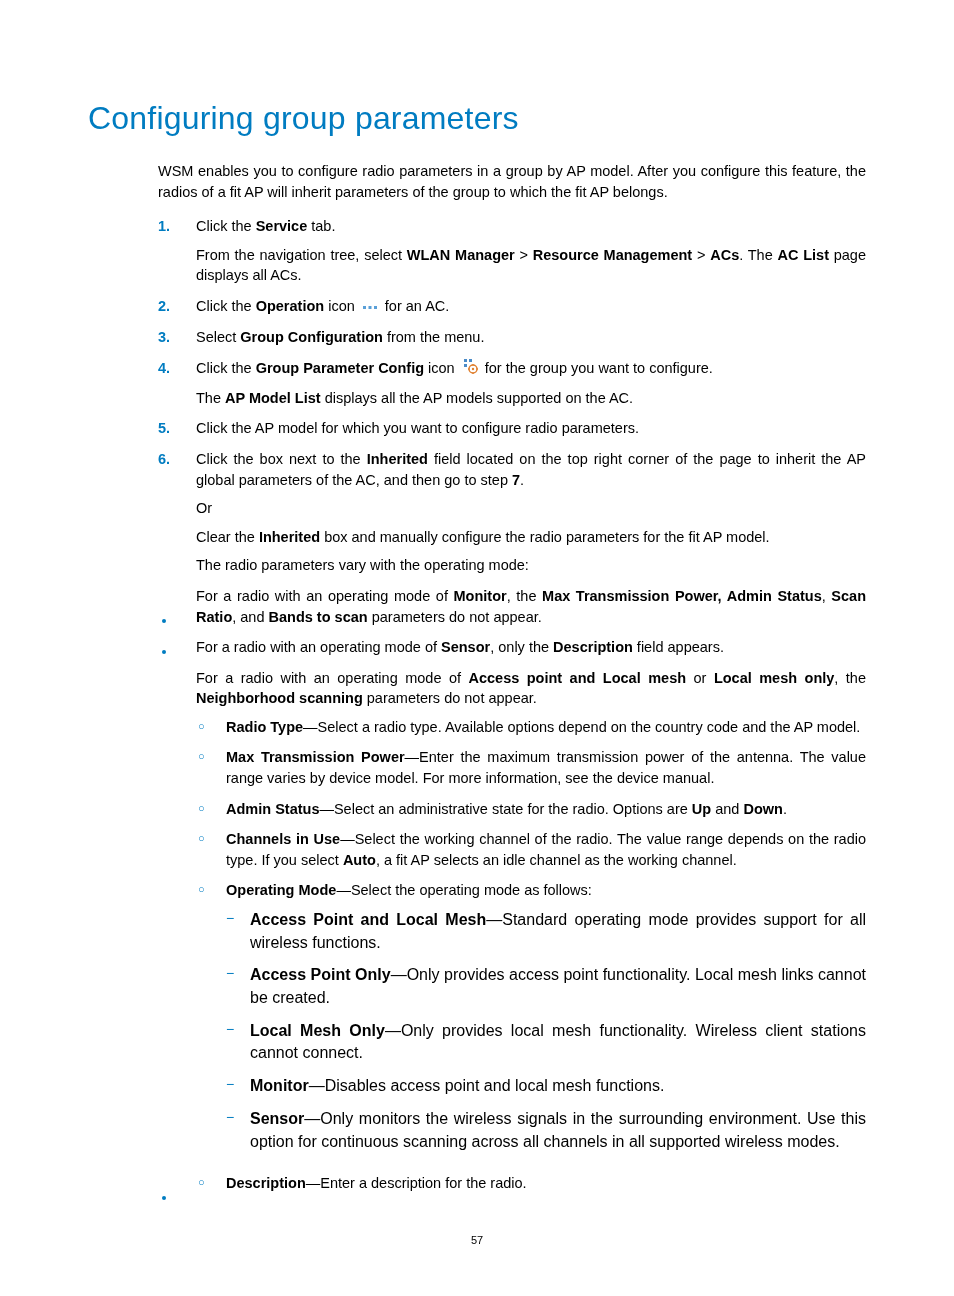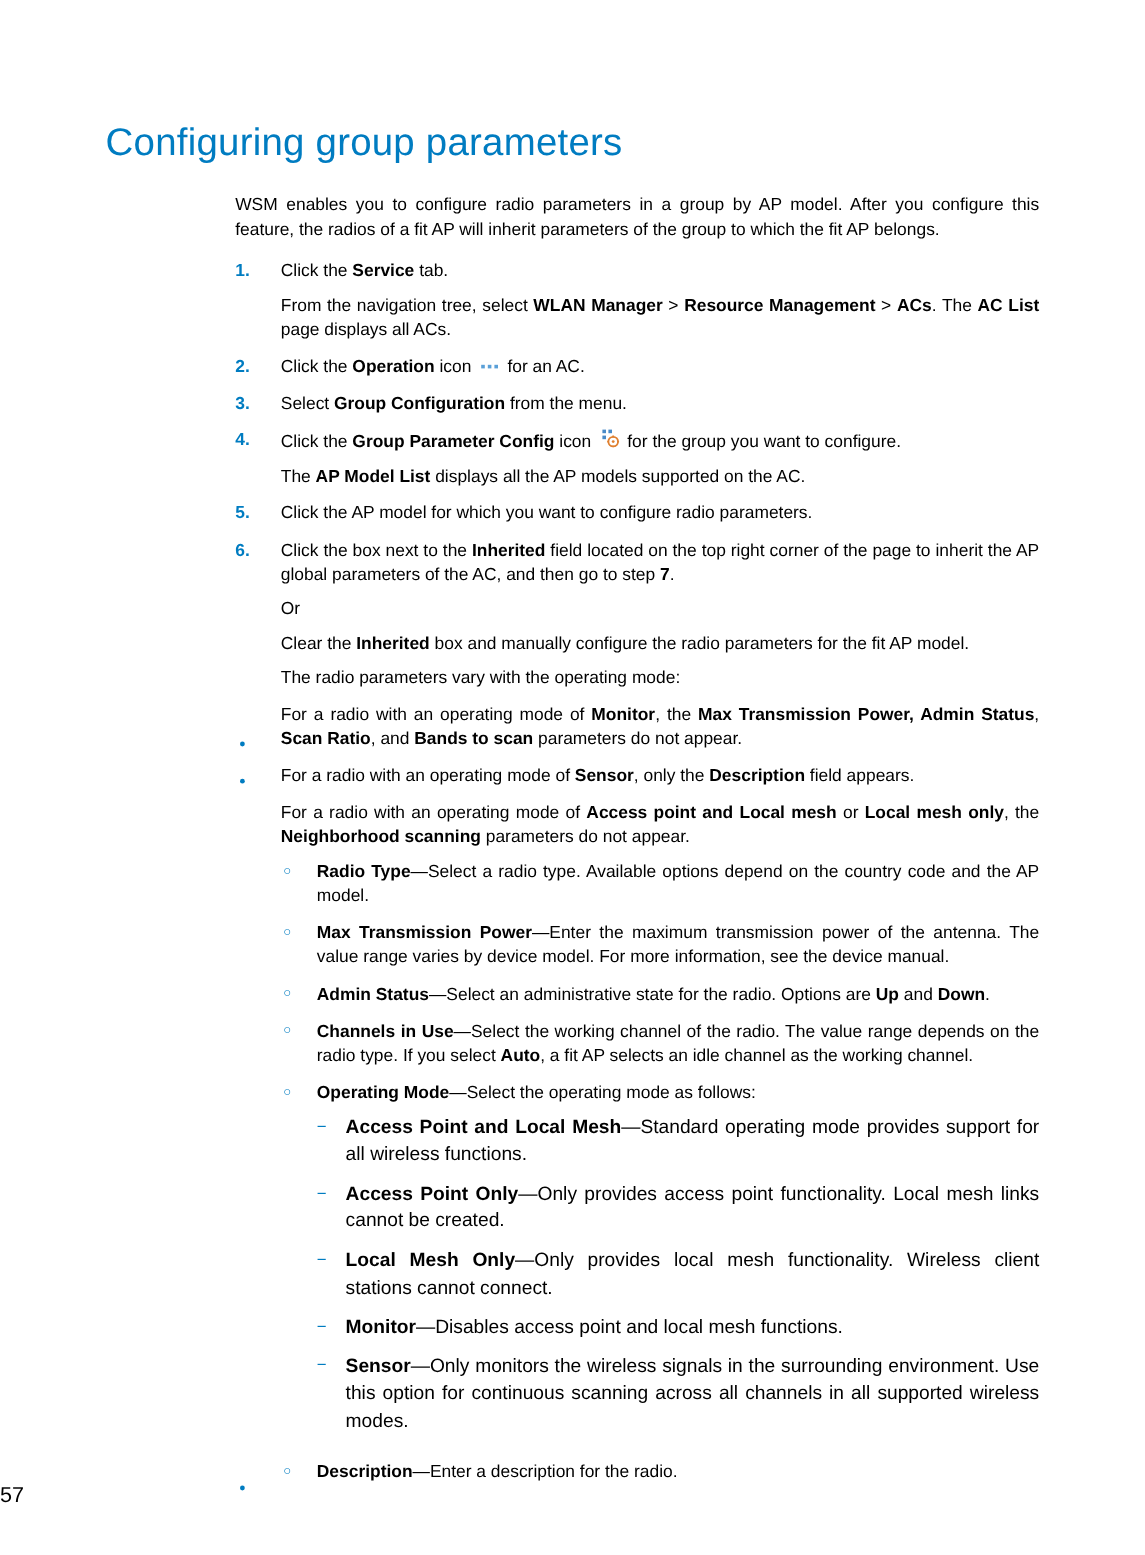--- a/index.html
+++ b/index.html
@@ -20,21 +20,21 @@
   }
   h1 {
     font-family: Liberation Sans, sans-serif;
     font-weight: 400;
     font-size: 32px;
     color: #007cc1;
     margin: 0 0 24px 0;
     letter-spacing: 0.2px;
   }
   .body-text {
-    margin-left: 108px;
+    margin-left: 70px;
     font-size: 14.5px;
     line-height: 1.42;
     text-align: justify;
   }
   .para {
     margin: 0 0 14px 0;
   }
   ol.steps {
     list-style: none;
     padding: 0;
@@ -138,22 +138,22 @@
     vertical-align: middle;
     margin: 0 3px;
   }
   .inline-icon.dots svg { width: 16px; height: 10px; }
   .inline-icon.gear svg { width: 16px; height: 16px; }
   .page-number {
     position: absolute;
     bottom: 50px;
     left: 0;
     width: 100%;
-    text-align: left;
-    font-size: 18px;
+    text-align: center;
+    font-size: 11px;
   }
 </style>
 </head>
 <body>
 
 <div class="page">
 
   <h1>Configuring group parameters</h1>
 
   <div class="body-text">

